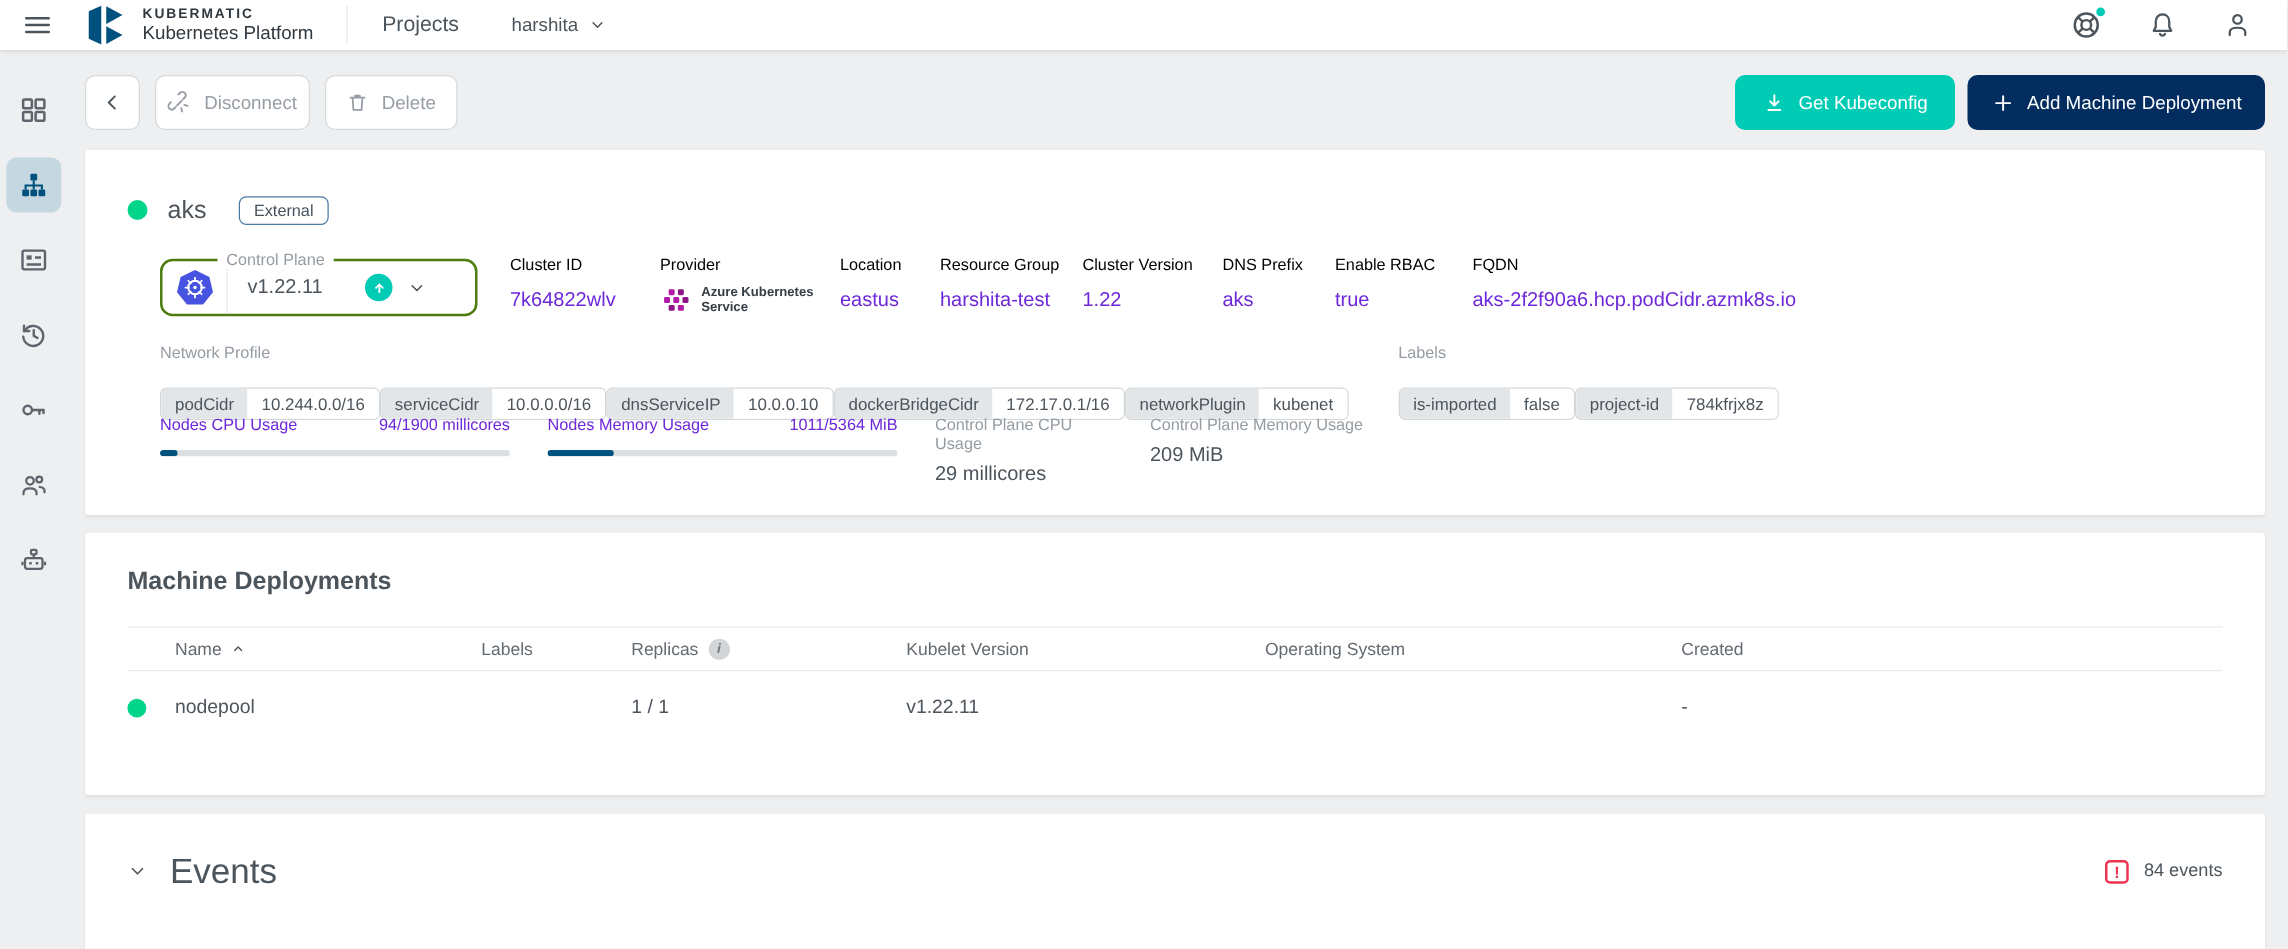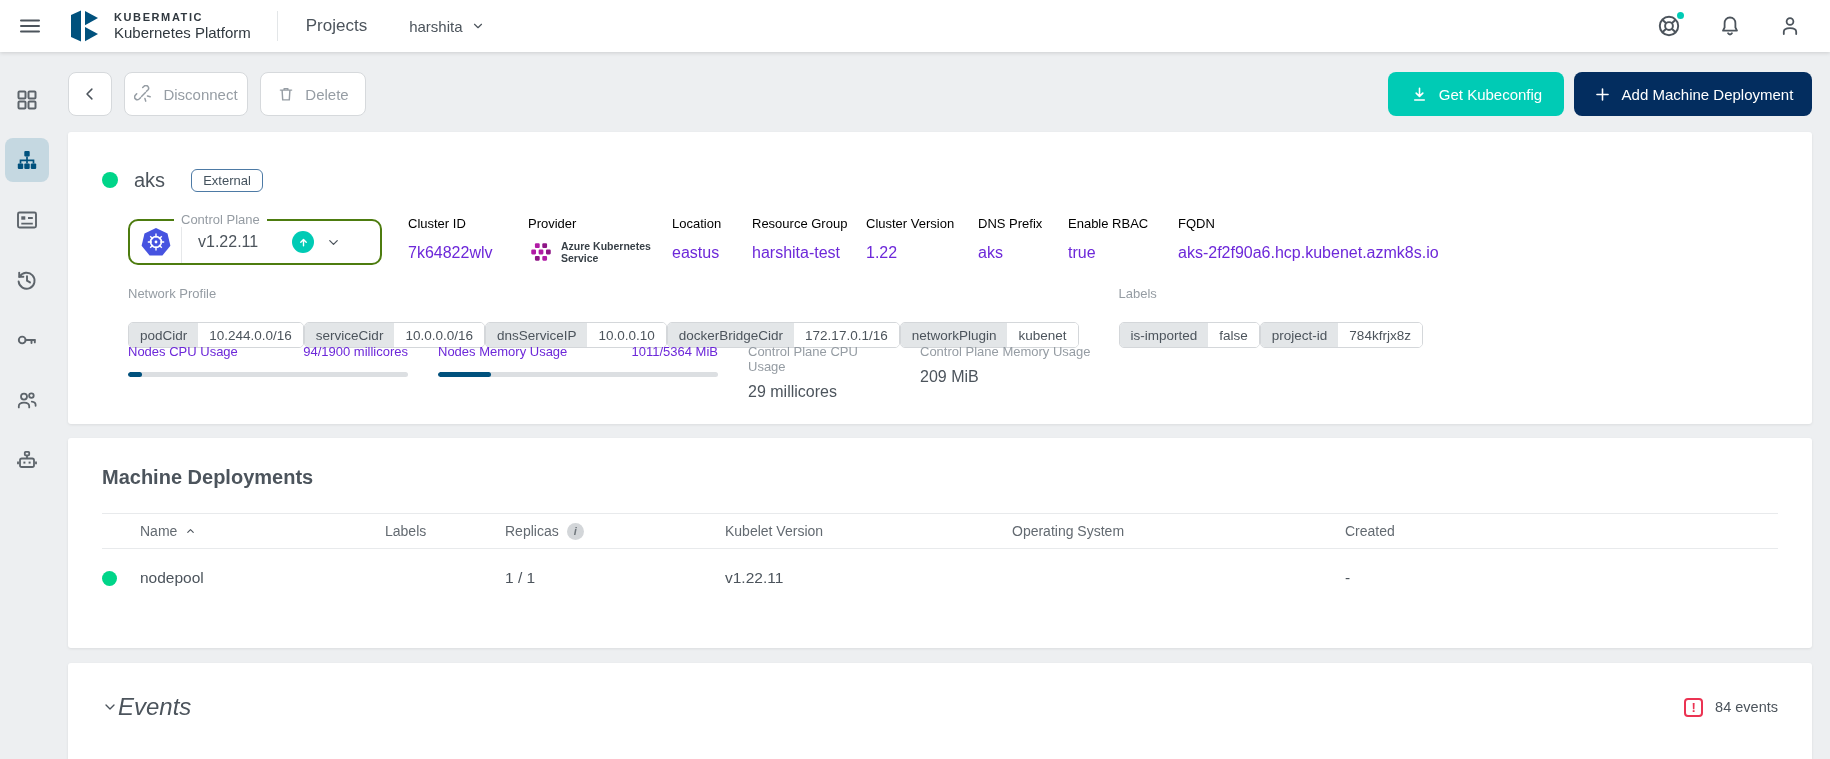--- a/index.html
+++ b/index.html
@@ -1,20 +1,20 @@
 <!DOCTYPE html>
 <html><head>
 <meta charset="utf-8">
 <style>
   * { margin:0; padding:0; box-sizing:border-box; }
   html,body { width:1830px; height:759px; overflow:hidden; background:#edeff1;
     font-family:"Liberation Sans","DejaVu Sans",sans-serif; color:#4c545c; }
 
   
-  .topbar { height:52px; background:#fff; display:flex; align-items:center;
+  .topbar { height:40px; background:#fff; display:flex; align-items:center;
     padding:0 28px 0 18px; box-shadow:0 1px 4px rgba(0,0,0,.14); position:relative; z-index:5; }
   .hamburger { width:26px; height:26px; cursor:pointer; display:flex; align-items:center; }
   .logo-mark { margin-left:22px; display:flex; align-items:center; }
   .brand { margin-left:10px; display:flex; flex-direction:column; justify-content:center; }
   .brand-top { font-size:11px; font-weight:bold; letter-spacing:1.6px; color:#30383f; }
   .brand-bottom { font-size:15px; color:#30383f; margin-top:1px; }
   .topbar-divider { width:1px; height:30px; background:#e3e6e8; margin:0 28px 0 26px; }
   .nav-projects { font-size:17px; color:#4c545c; cursor:pointer; }
   .project-select { display:flex; align-items:center; gap:8px; margin-left:42px; cursor:pointer; }
   .project-select span { font-size:15px; }
@@ -109,21 +109,21 @@
   .col-kubelet{width:287px;} .col-os{width:333px;} .col-created{flex:1;}
   .row-dot { width:15px; height:15px; border-radius:50%; background:#00d589; }
   .info-bubble { width:17px; height:17px; border-radius:50%; background:#d3d6d9; color:#70777d;
     font-size:11px; font-style:italic; font-weight:bold; display:flex; align-items:center;
     justify-content:center; cursor:pointer; }
 
   
   .events-card { margin-top:15px; height:120px; padding:30px 34px 0 34px; }
   .events-head { display:flex; align-items:center; }
   .events-chevron { display:flex; cursor:pointer; }
-  .events-title { font-size:24px; margin-left:0;font-style:italic; }
+  .events-title { font-size:28px; margin-left:18px; }
   .events-right { margin-left:auto; display:flex; align-items:center; gap:12px; }
   .alert-box { width:19px; height:19px; border:2px solid #eb3352; border-radius:4px;
     color:#eb3352; font-weight:bold; font-size:13px; display:flex; align-items:center;
     justify-content:center; }
   .events-count { font-size:14.5px; color:#4c545c; }
 
   svg { display:block; }
 </style>
 </head>
 <body>
@@ -341,21 +341,21 @@
         <div class="info-col w-dns">
           <span class="info-label">DNS Prefix</span>
           <span class="info-value">aks</span>
         </div>
         <div class="info-col w-rbac">
           <span class="info-label">Enable RBAC</span>
           <span class="info-value">true</span>
         </div>
         <div class="info-col w-fqdn">
           <span class="info-label">FQDN</span>
-          <span class="info-value">aks-2f2f90a6.hcp.kubenet.azmk8s.io</span>
+          <span class="info-value">aks-2f2f90a6.hcp.podCidr.azmk8s.io</span>
         </div>
       </div>
 
       <div class="chips-row indent">
         <div>
           <div class="chip-group-label">Network Profile</div>
           <div class="chips">
             <span class="chip">
               <span class="chip-key">podCidr</span>
               <span class="chip-val">10.244.0.0/16</span>

